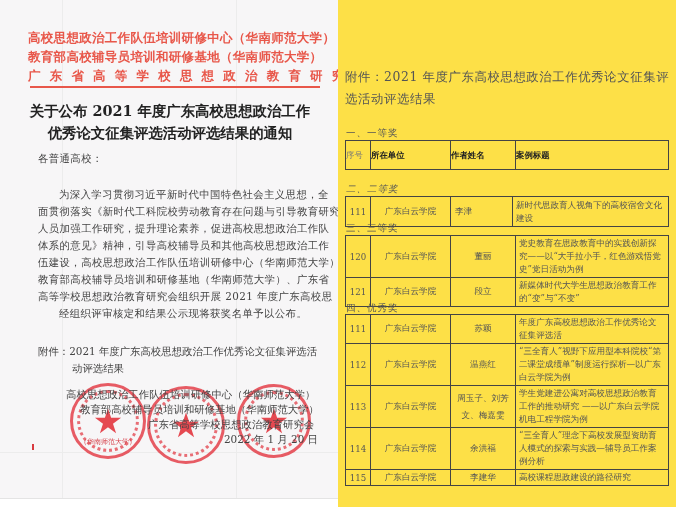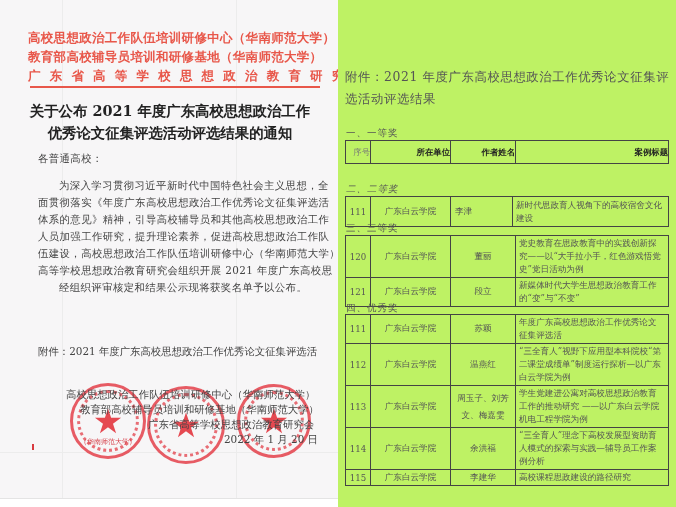--- a/index.html
+++ b/index.html
@@ -45,32 +45,32 @@
     position: absolute; inset: 4px; border-radius: 50%;
     border: 3px dotted rgba(226,52,62,0.7);
   }
   .stamp .stamp-label {
     position: absolute; bottom: 9px; left: 0; right: 0; text-align: center;
     font-size: 7px; color: rgba(210,40,50,0.9); font-family: "DejaVu Sans", sans-serif;
   }
   .red-mark { position: absolute; left: 32px; top: 444px; width: 2px; height: 6px; background: #d83a40; }
 
   
-  .right-page { position: absolute; left: 338px; top: 0; width: 338px; height: 507px; background: #bef264; }
+  .right-page { position: absolute; left: 338px; top: 0; width: 338px; height: 507px; background: #fde047; }
   .attach-title {
     position: absolute; left: 7px; top: 66px; width: 325px;
     font-size: 12.4px; line-height: 22px; color: #555; letter-spacing: 0.6px;
   }
   .section-label { position: absolute; left: 8px; font-size: 9.5px; color: #555; letter-spacing: 1px; }
   table.award {
     position: absolute; left: 7px; width: 323px; border-collapse: collapse; table-layout: fixed;
     font-size: 8.6px; color: #555;
   }
   table.award td, table.award th { border: 1px solid #444; vertical-align: middle; }
-  table.award th { font-family: Liberation Serif, serif; font-weight: bold; font-size: 8.4px; color: #222; height: 23px; text-align: right; }
+  table.award th { font-family: Liberation Serif, serif; font-weight: bold; font-size: 8.4px; color: #222; height: 29px; text-align: left; }
   table.award th.seq { color: #777; font-weight: normal; }
   td.c-seq, td.c-unit, td.c-author { text-align: center; }
   td.c-title { padding: 1px 3px; line-height: 13px; text-align: left; }
   td.c-title.center { text-align: center; }
   td.c-author.left { text-align: left; padding-left: 4px; }
   col.w1 { width: 25px; } col.w2 { width: 80px; } col.w3 { width: 65px; } col.w4 { width: 153px; }
   col.w3b { width: 62px; } col.w4b { width: 156px; }
 </style>
 </head>
 <body>
@@ -86,32 +86,34 @@
     <div class="org-line spaced">广东省高等学校思想政治教育研究会</div>
   </div>
   <div class="red-rule"></div>
 
   <div class="notice-title">
     <div>关于公布 2021 年度广东高校思想政治工作</div>
     <div>优秀论文征集评选活动评选结果的通知</div>
   </div>
 
   <div class="body-text">
-    <p style="margin-bottom:10px;">各普通高校：</p>
+    <p style="margin-bottom:19px;">各普通高校：</p>
     <p class="indent">为深入学习贯彻习近平新时代中国特色社会主义思想，全</p>
-    <p>面贯彻落实《年度广东高校思想政治工作优秀论文征集评选活</p>
+    <p>面贯彻落实《新时代工科院校劳动教育存在问题与引导教育研究</p>
+    <p>人员加强工作研究，提升理论素养，促进高校思想政治工作队</p>
     <p>体系的意见》精神，引导高校辅导员和其他高校思想政治工作</p>
-    <p>人员加强工作研究，提升理论素养，促进高校思想政治工作队</p>
     <p>伍建设，高校思想政治工作队伍培训研修中心（华南师范大学）、</p>
+    <p>教育部高校辅导员培训和研修基地（华南师范大学）、广东省</p>
     <p>高等学校思想政治教育研究会组织开展 2021 年度广东高校思</p>
     <p class="indent">经组织评审核定和结果公示现将获奖名单予以公布。</p>
   </div>
 
   <div class="attach">
     <div style="white-space:nowrap;">附件：2021 年度广东高校思想政治工作优秀论文征集评选活</div>
+    <div class="l2">动评选结果</div>
   </div>
   <div class="red-mark"></div>
 
   <div class="stamp" style="left:70px;top:383px;width:76px;height:76px;">
     <div class="ring-text"></div>
     <span class="star">★</span>
     <span class="stamp-label">（华南师范大学）</span>
   </div>
   <div class="stamp" style="left:147px;top:386px;width:78px;height:78px;">
     <div class="ring-text"></div>

